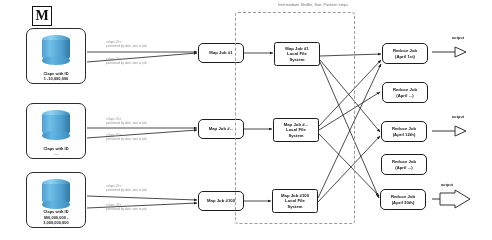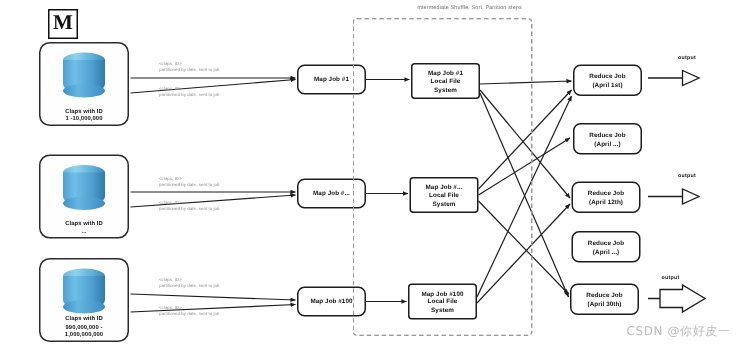--- a/index.html
+++ b/index.html
@@ -253,14 +253,13 @@
   </div>
   <div class="box" style="left:380px; top:189px; width:46px; height:21px; flex-direction:column;">
     <span>Reduce Job</span>
     <span>(April 30th)</span>
   </div>
 
   <div class="out-lbl" style="left:452px; top:36px;">output</div>
   <div class="out-lbl" style="left:452px; top:115px;">output</div>
   <div class="out-lbl" style="left:441px; top:183px;">output</div>
 
-  <div class="wm">CSDN @你好皮一</div>
 </div>
 
 </body></html>

